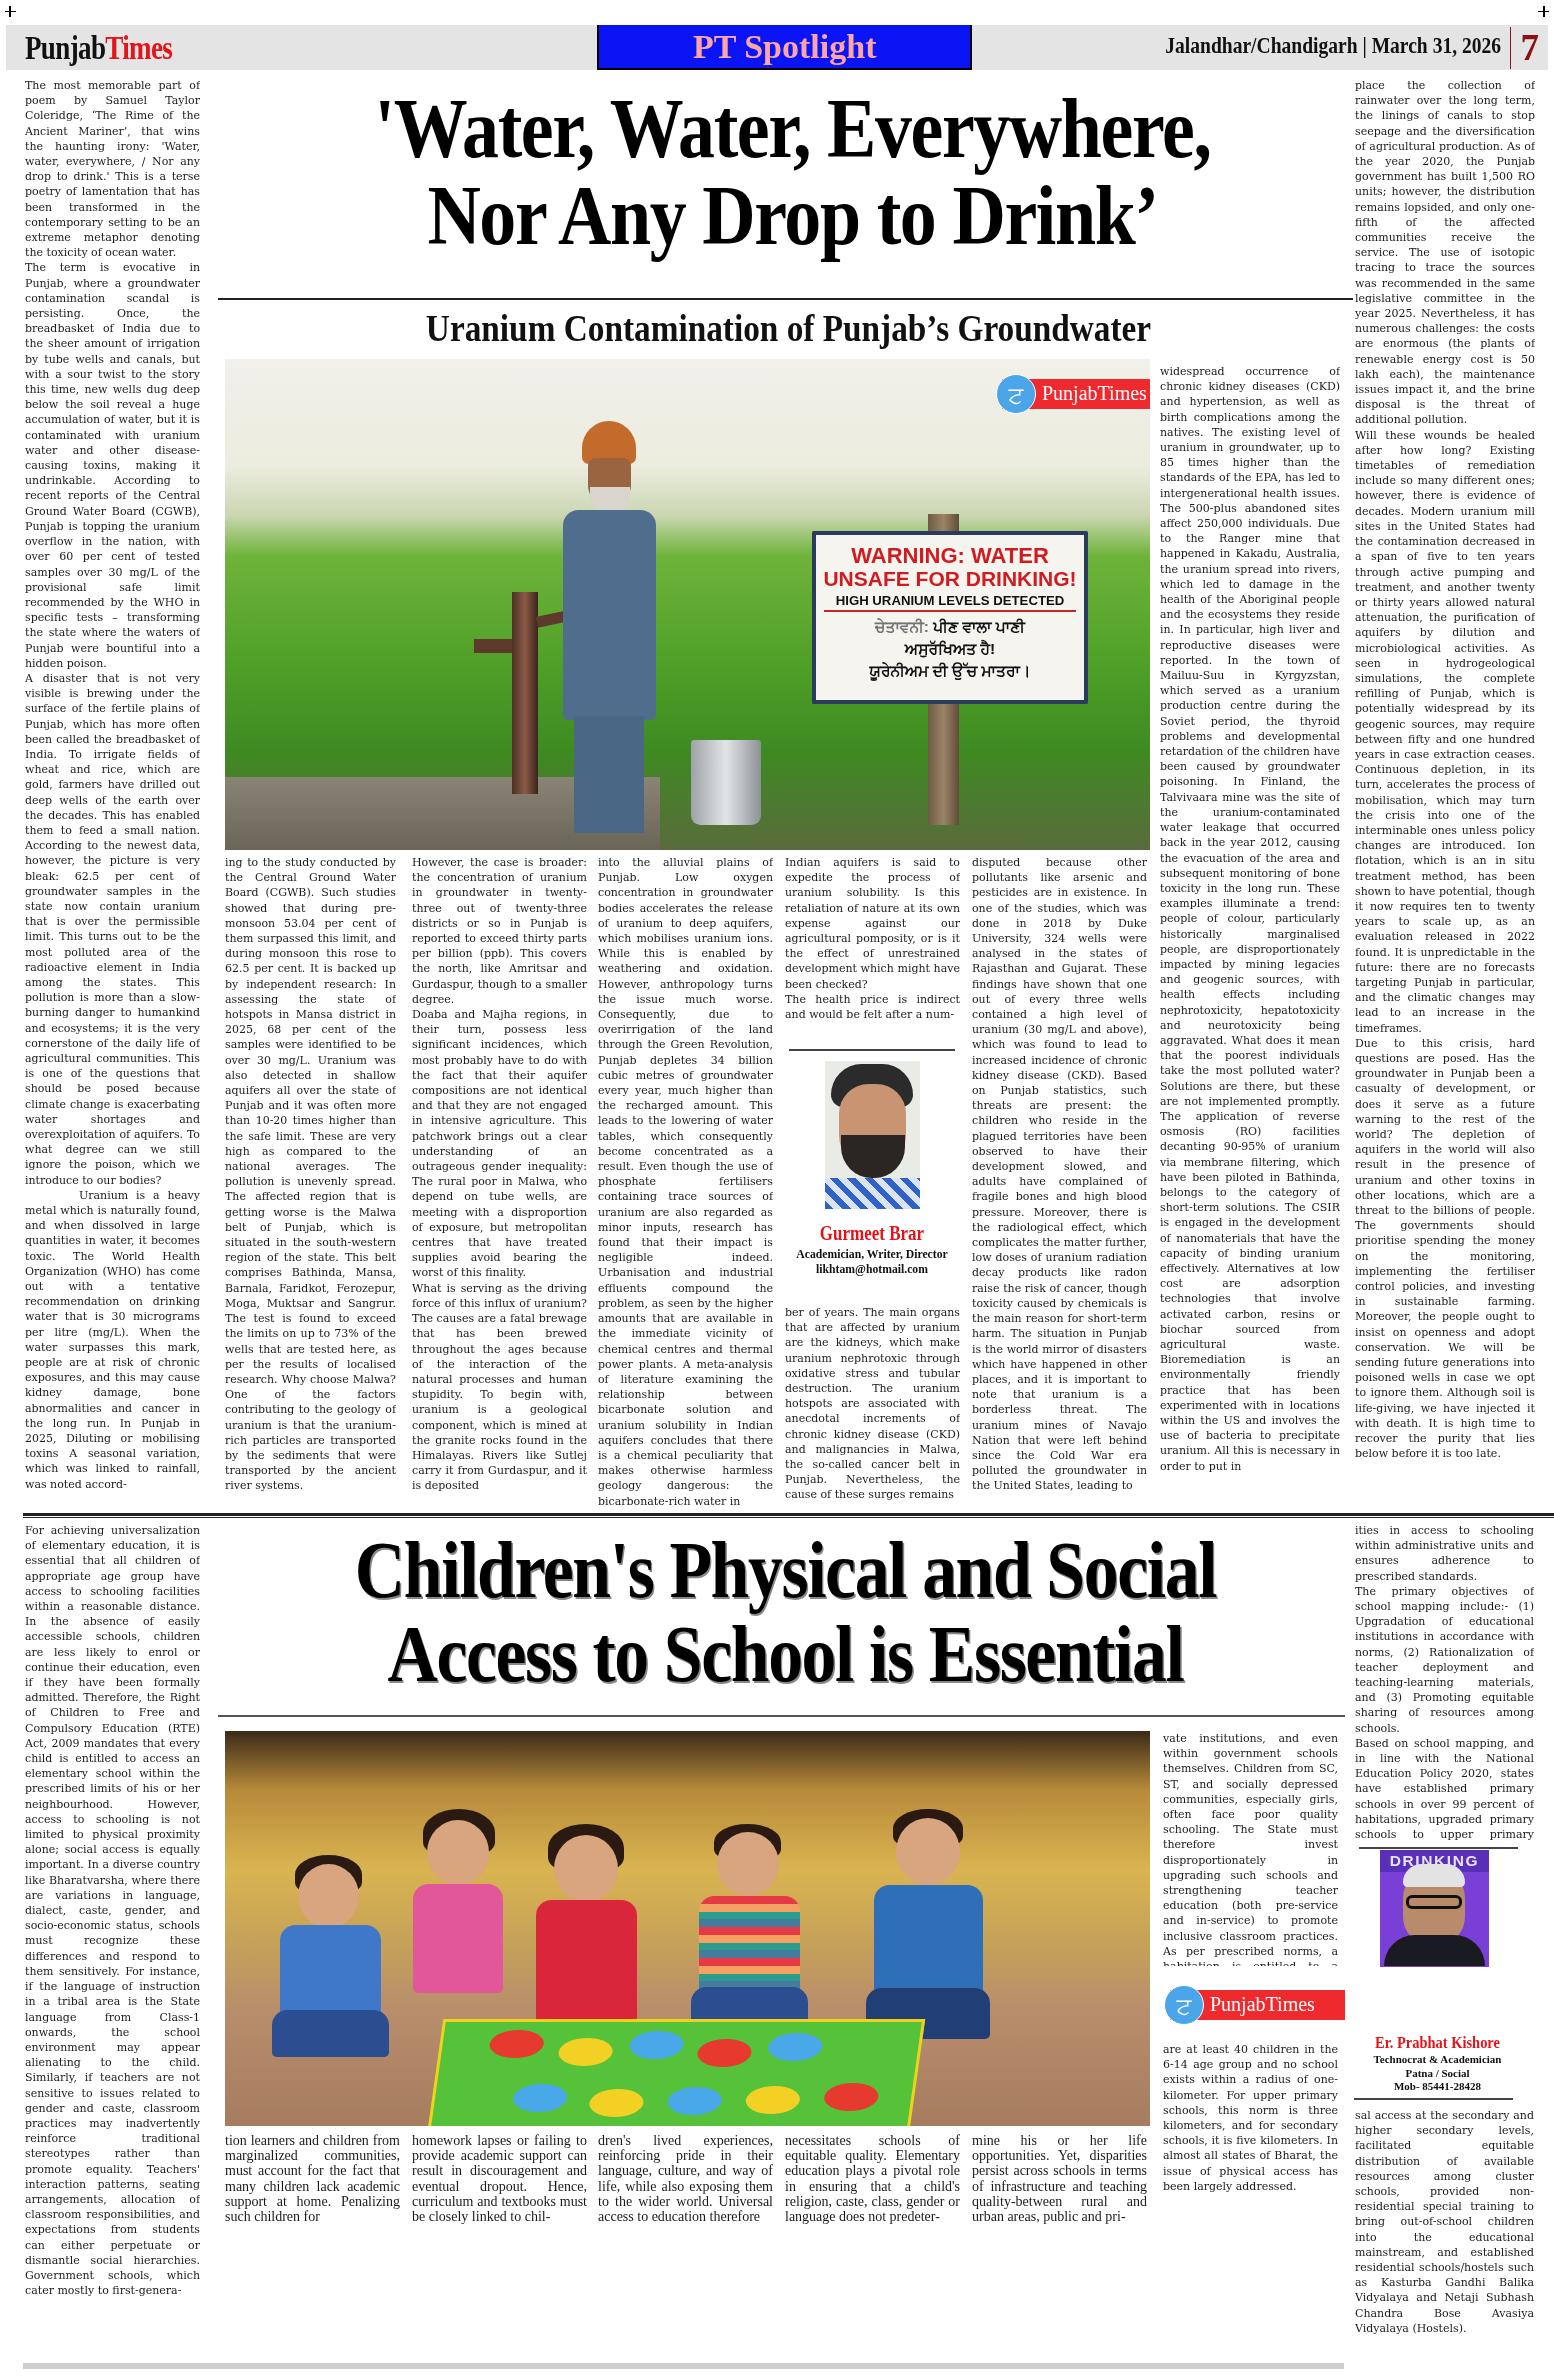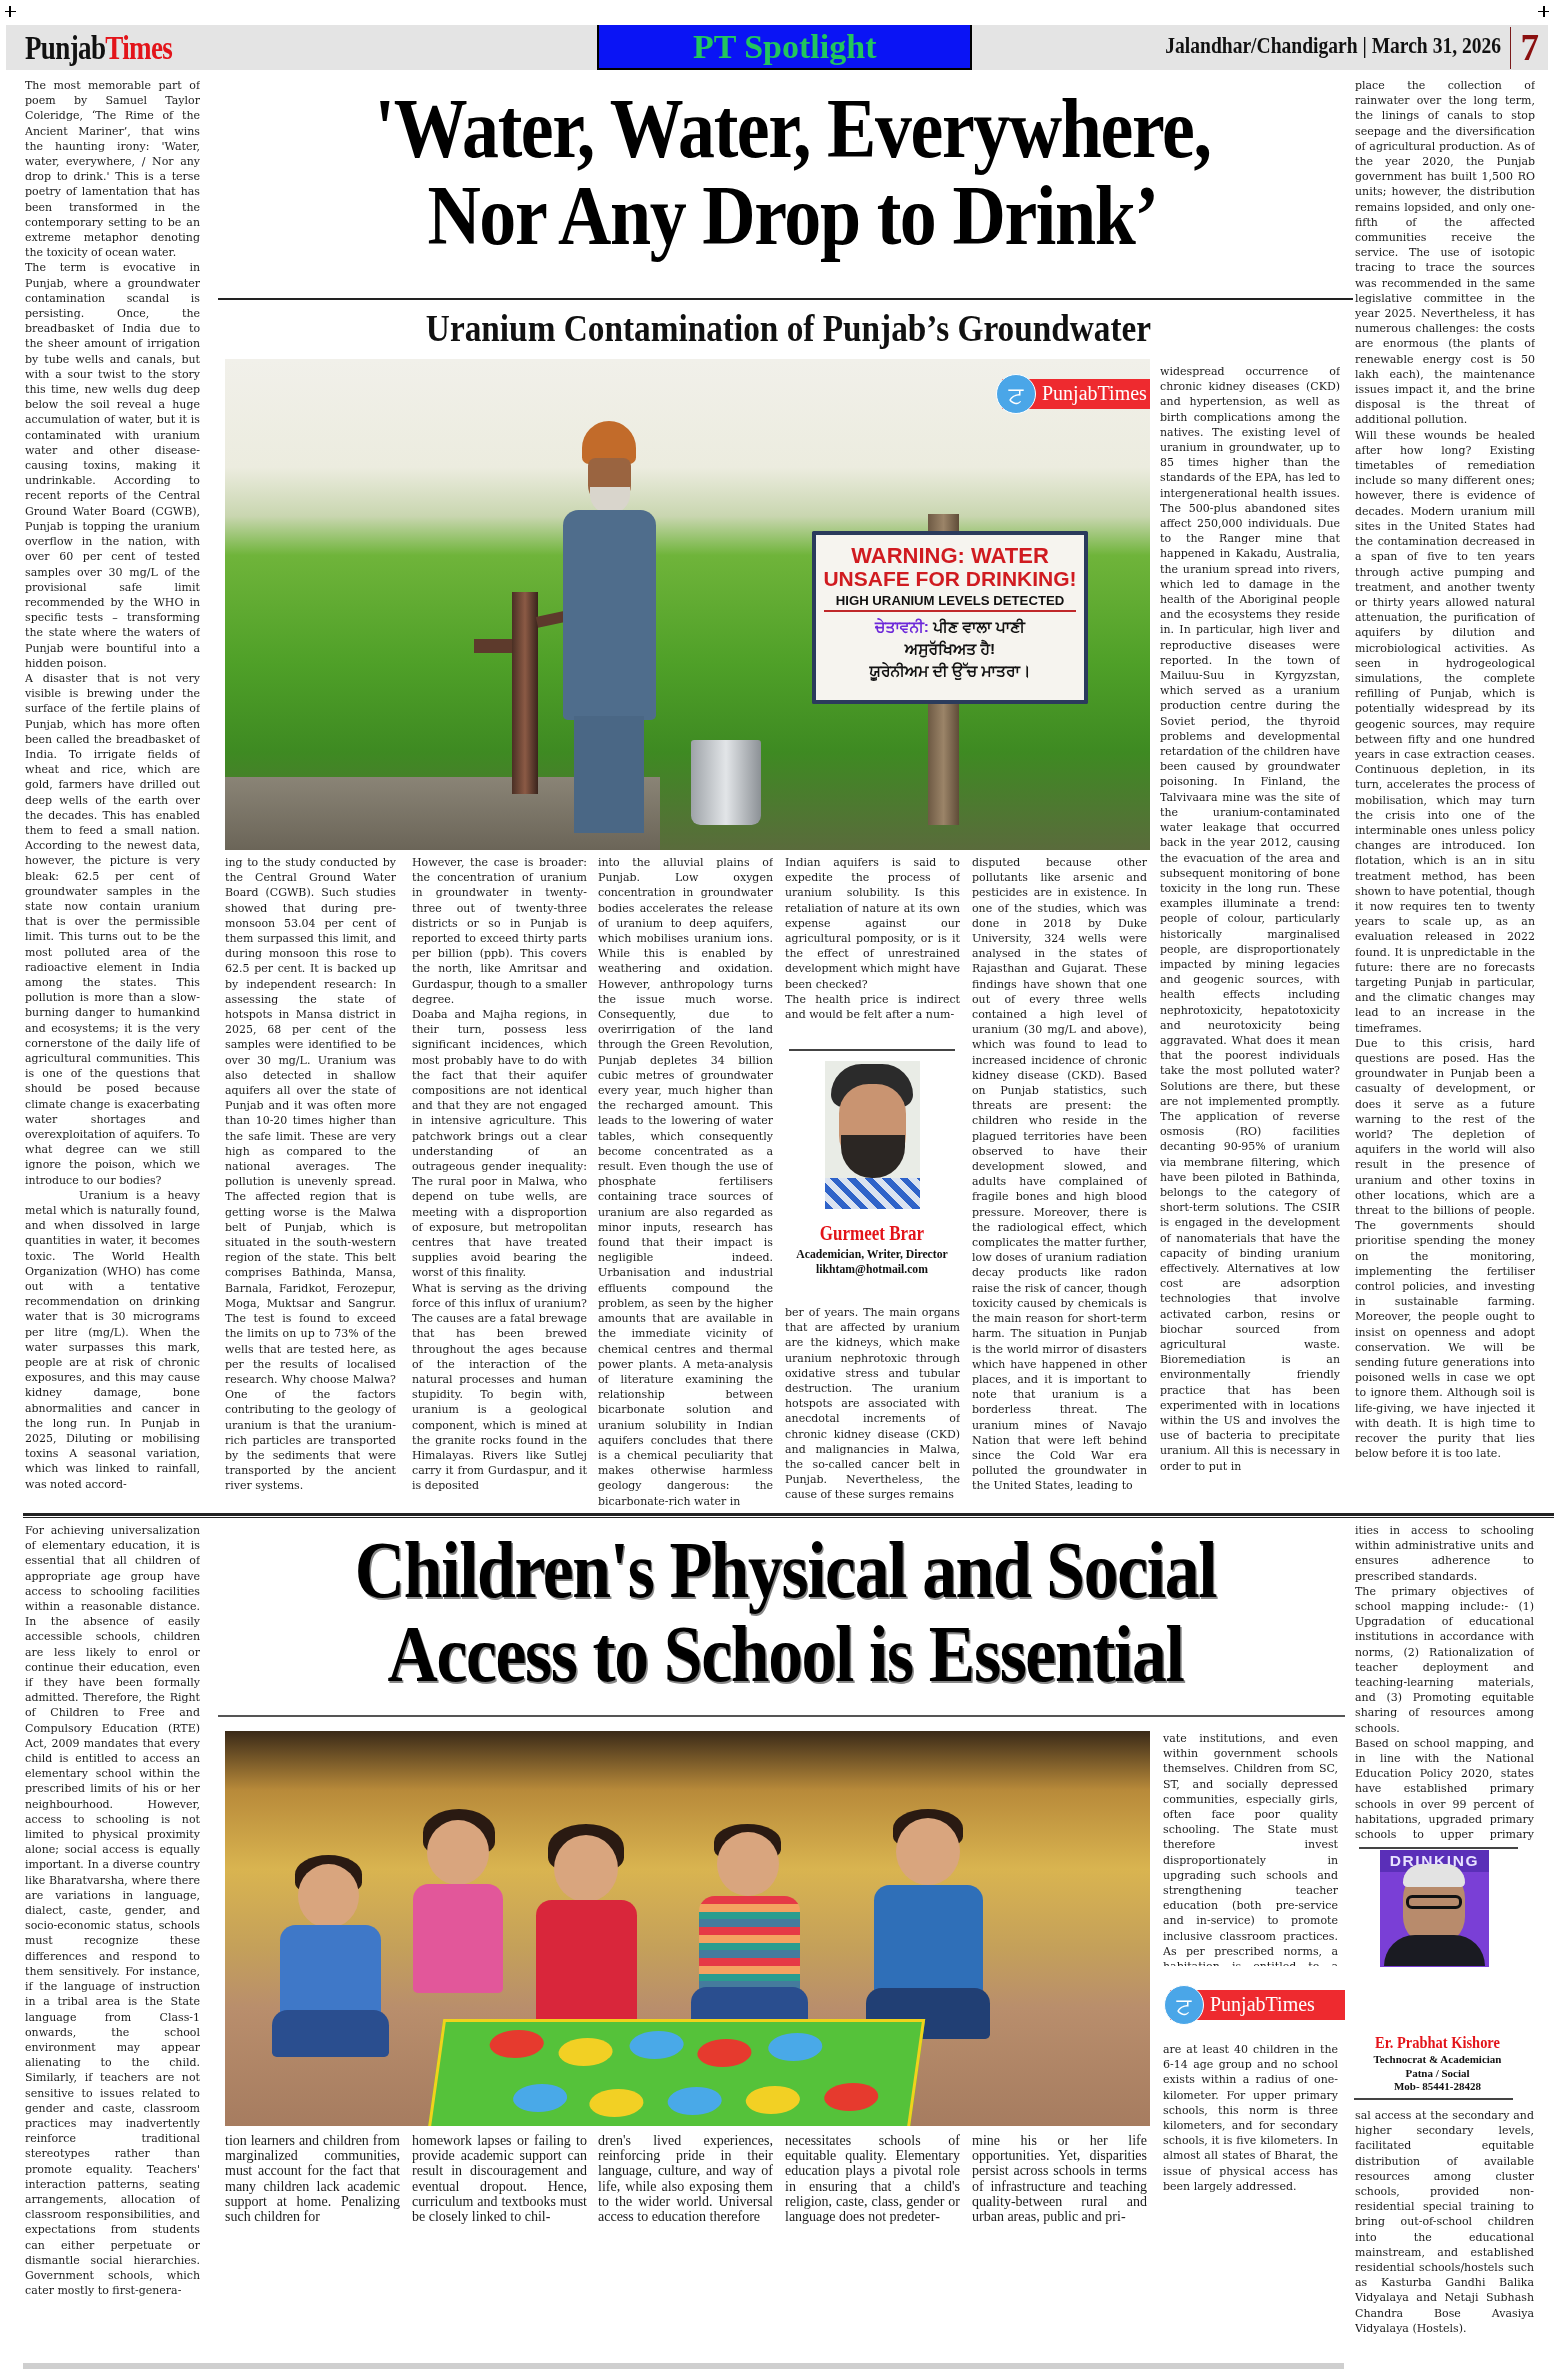--- a/index.html
+++ b/index.html
@@ -7,21 +7,21 @@
   body { position: relative; font-family: "DejaVu Serif", serif; color: #111; }
 
   .reg-mark { position: absolute; top: 6.2px; width: 11px; height: 11px; }
   .reg-mark::before, .reg-mark::after { content: ""; position: absolute; background: #000; }
   .reg-mark::before { left: 4.7px; top: 0; width: 1.6px; height: 11px; }
   .reg-mark::after { left: 0; top: 4.7px; width: 11px; height: 1.6px; }
 
   .masthead { position: absolute; left: 6.2px; top: 25px; width: 1542px; height: 45px; background: #e4e4e4; }
   .brand { position: absolute; left: 18.7px; top: 4.7px; font-family: "Liberation Serif", serif; font-size: 33px; font-weight: bold; transform: scaleX(0.82); transform-origin: left center; letter-spacing: -0.8px; }
   .brand .b-times { color: #e3141a; }
-  .section-tab { position: absolute; left: 591px; top: 0; width: 375px; height: 45px; background: #0a14f5; border: 2.3px solid #000; border-top: none; border-bottom: 2.3px solid #000; color: #22c55e; font-family: "Liberation Serif", serif; font-size: 34px; font-weight: bold; text-align: center; line-height: 44px; }
+  .section-tab { position: absolute; left: 591px; top: 0; width: 375px; height: 45px; background: #0a14f5; border: 2.3px solid #000; border-top: none; border-bottom: 2.3px solid #000; color: #fca5a5; font-family: "Liberation Serif", serif; font-size: 34px; font-weight: bold; text-align: center; line-height: 44px; }
   .dateline { position: absolute; right: 47px; top: 7.8px; font-family: "Liberation Serif", serif; font-size: 23px; font-weight: bold; transform: scaleX(0.85); transform-origin: right center; }
   .page-no { position: absolute; right: 9.3px; top: 1.6px; padding-left: 9.3px; border-left: 1.6px solid #7a1a1a; font-family: "Liberation Serif", serif; font-size: 37px; font-weight: bold; color: #8b1010; line-height: 42px; }
 
   .col { position: absolute; font-family: "DejaVu Serif", serif; font-size: 11px; line-height: 15.2px; text-align: justify; color: #1a1a1a; overflow: hidden; }
   .col.cond { font-family: Liberation Serif, serif; font-size: 14px; line-height: 15.2px; transform-origin: left top; }
   .col p { margin: 0; }
   .col p.indent { text-indent: 54px; }
 
   .headline { position: absolute; font-family: "Liberation Serif", serif; font-weight: bold; color: #000; text-align: center; line-height: 1.0; letter-spacing: -1.6px; }
   .h1 { left: 233px; top: 87px; width: 1119px; font-size: 84px; transform: scaleX(0.88); transform-origin: center top; }
@@ -35,21 +35,21 @@
 
   .pt-logo { position: absolute; height: 29.5px; background: #ee2a2f; display: flex; align-items: center; }
   .pt-logo .circle { width: 40px; height: 40px; border-radius: 50%; background: #4aa6e8; color: #fff; font-size: 23px; line-height: 40px; text-align: center; margin-left: -6.2px; border: 1.6px solid #fff; }
   .pt-logo .txt { color: #fff; font-family: "Liberation Serif", serif; font-size: 20px; padding: 0 9.3px 0 6.2px; }
 
   .sign { position: absolute; left: 812px; top: 531px; width: 276px; height: 173px; background: #f6f4ef; border: 4.7px solid #2b3b5c; border-radius: 1.6px; text-align: center; font-family: "Liberation Sans", sans-serif; font-weight: bold; }
   .sign .w1 { color: #d01b20; font-size: 22px; line-height: 23px; margin-top: 9.3px; }
   .sign .w2 { color: #d01b20; font-size: 21px; line-height: 23px; }
   .sign .w3 { color: #111; font-size: 13.2px; line-height: 17px; border-bottom: 2.3px solid #c0282a; margin: 1.6px 7.8px 3.1px; padding-bottom: 1.6px; }
   .sign .w4 { color: #111; font-size: 15.5px; line-height: 22px; }
-  .sign .w4 .red { color: #6d28d9; }
+  .sign .w4 .red { color: #737373; }
   .post { position: absolute; left: 929px; top: 515px; width: 31px; height: 311px; background: linear-gradient(90deg, #6e5a44, #9b8468, #5f4c38); }
 
   .farmer { position: absolute; left: 676px; top: 424px; width: 132px; height: 420px; }
   .farmer .turban { position: absolute; left: 31px; top: 0; width: 54px; height: 43px; background: #c26b2a; border-radius: 31px 31px 7.8px 7.8px; }
   .farmer .face { position: absolute; left: 37px; top: 37px; width: 43px; height: 47px; background: #9a6440; border-radius: 7.8px 7.8px 19.4px 19.4px; }
   .farmer .beard { position: absolute; left: 39px; top: 66px; width: 40px; height: 27px; background: #d9d5cc; border-radius: 0 0 19.4px 19.4px; }
   .farmer .body { position: absolute; left: 11.7px; top: 89px; width: 93px; height: 210px; background: #4f6d8c; border-radius: 15.5px 15.5px 4.7px 4.7px; }
   .farmer .legs { position: absolute; left: 23px; top: 295px; width: 70px; height: 117px; background: #4a6785; }
   .pump { position: absolute; left: 404px; top: 598px; width: 140px; height: 202px; }
   .pump .shaft { position: absolute; left: 54px; top: 0; width: 26.4px; height: 202px; background: linear-gradient(90deg, #4a2f24, #8b5a45, #3a241c); }

